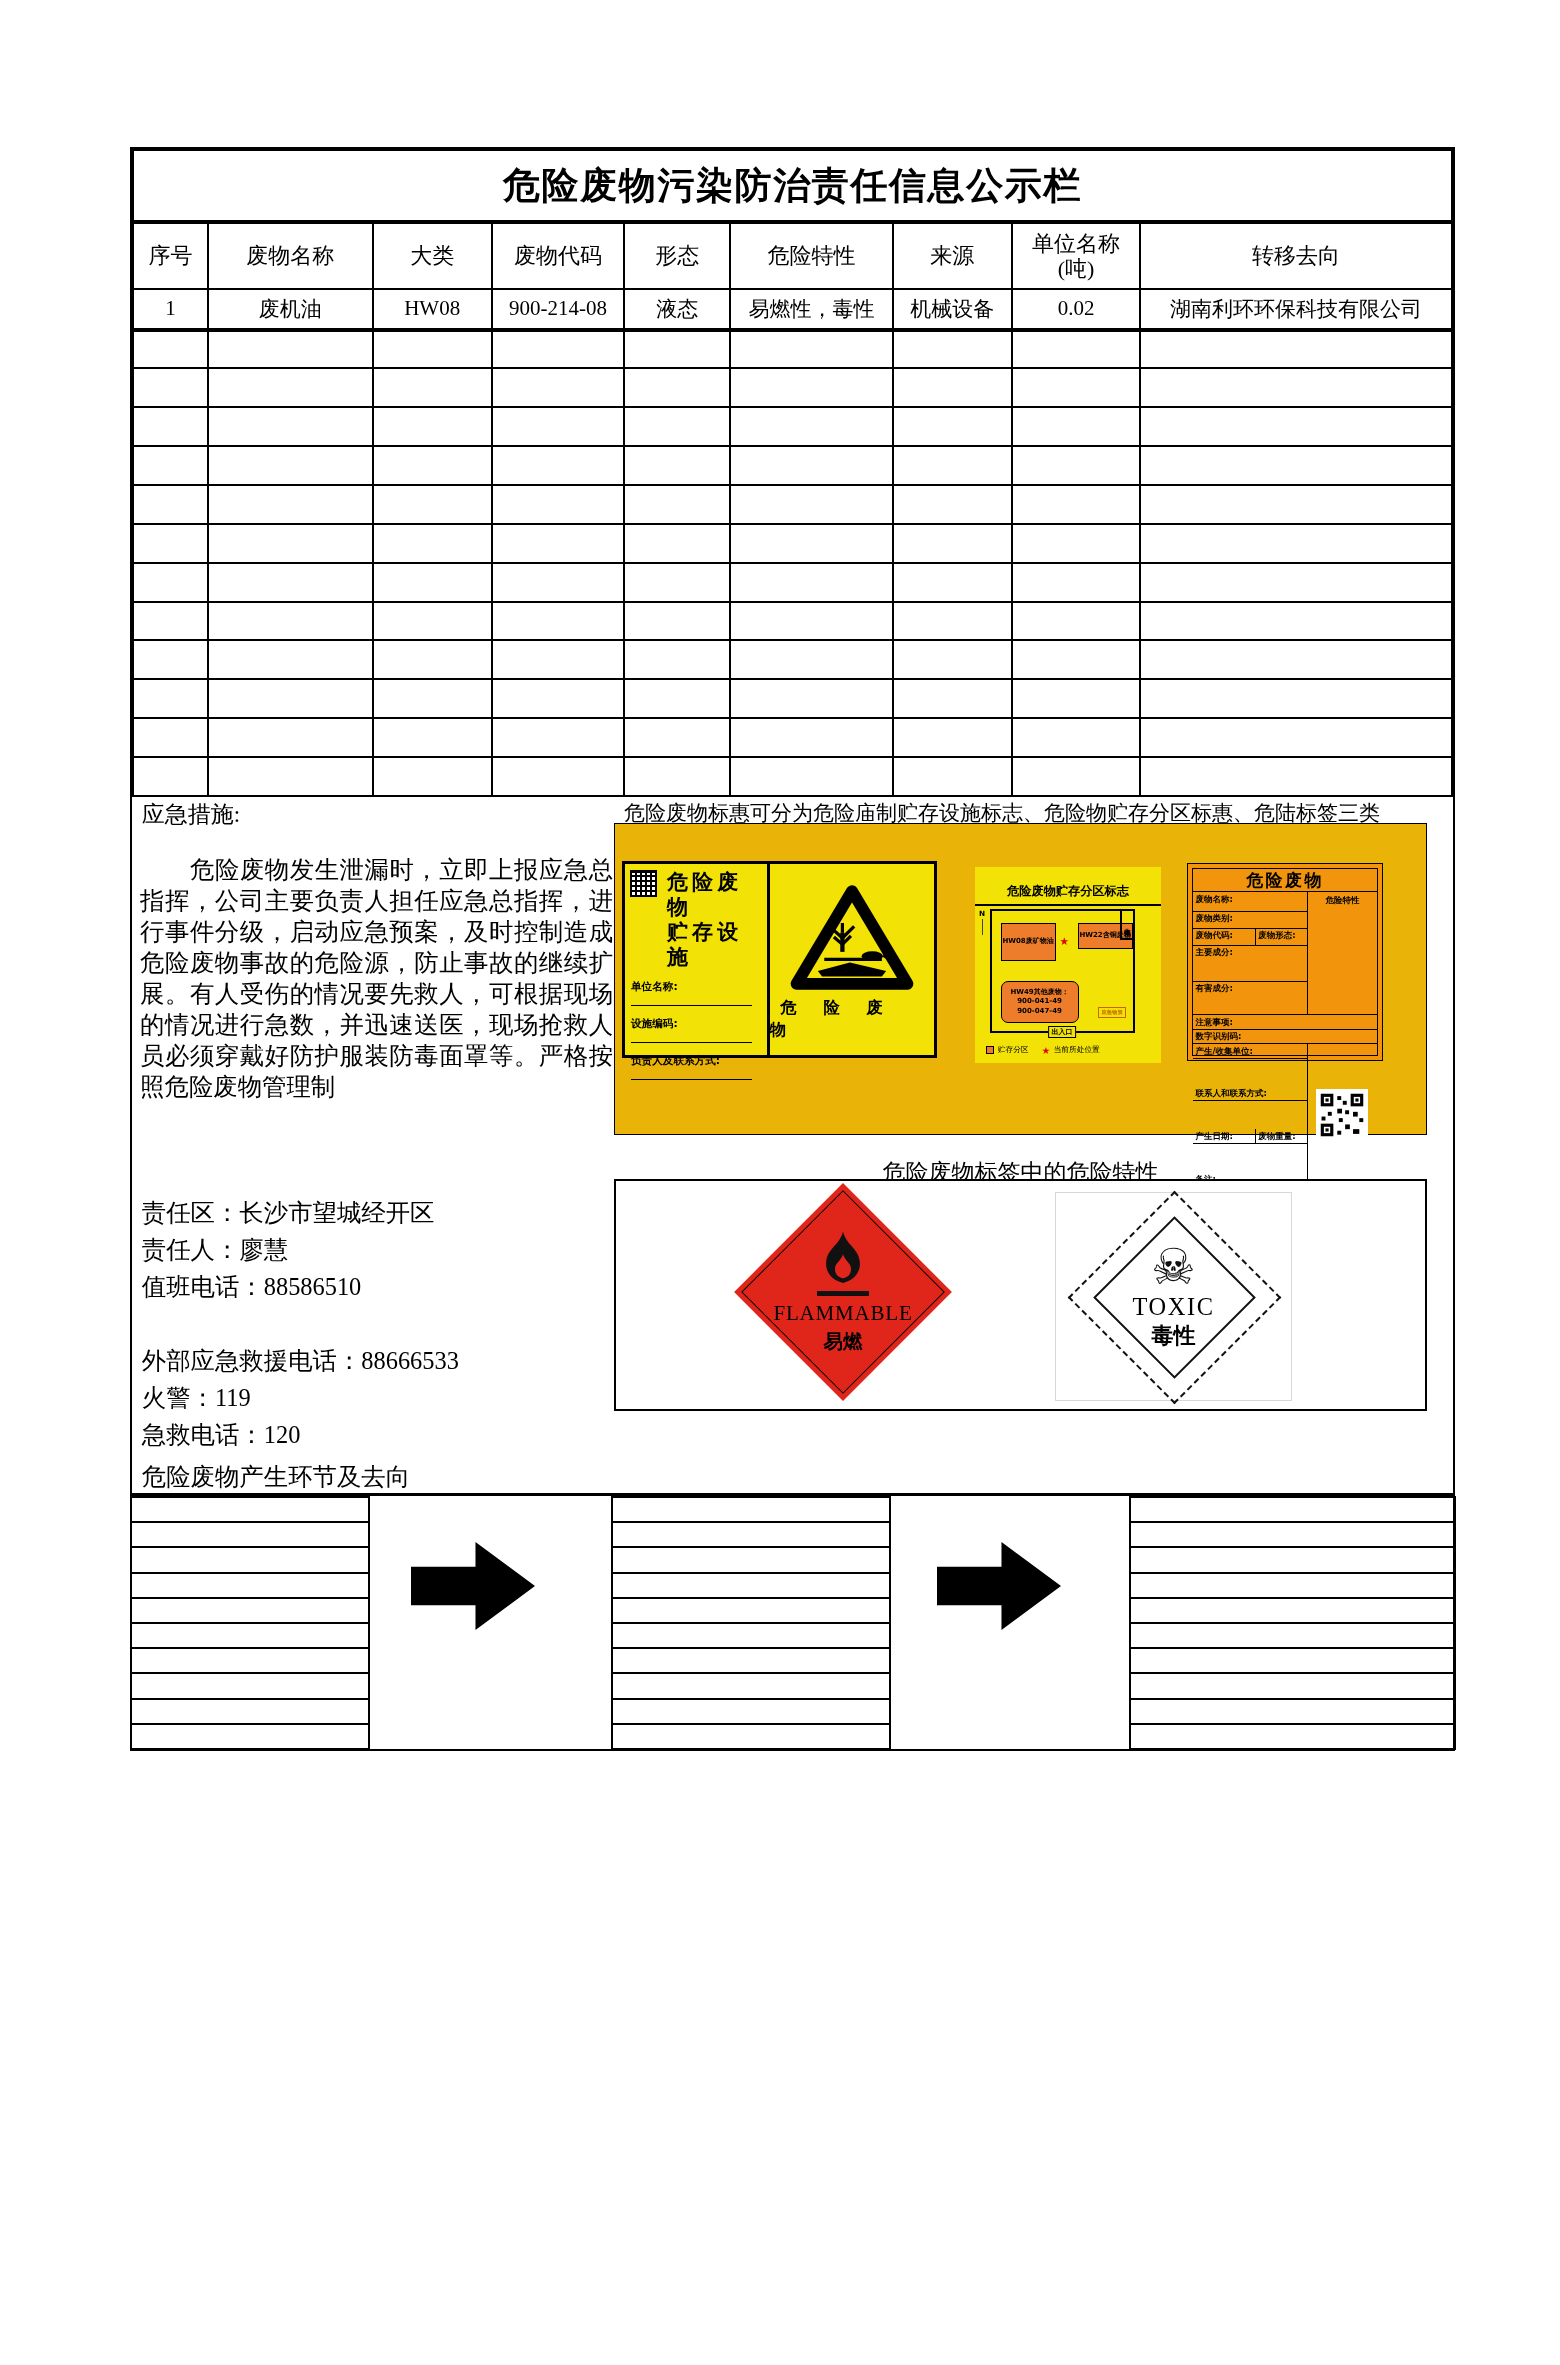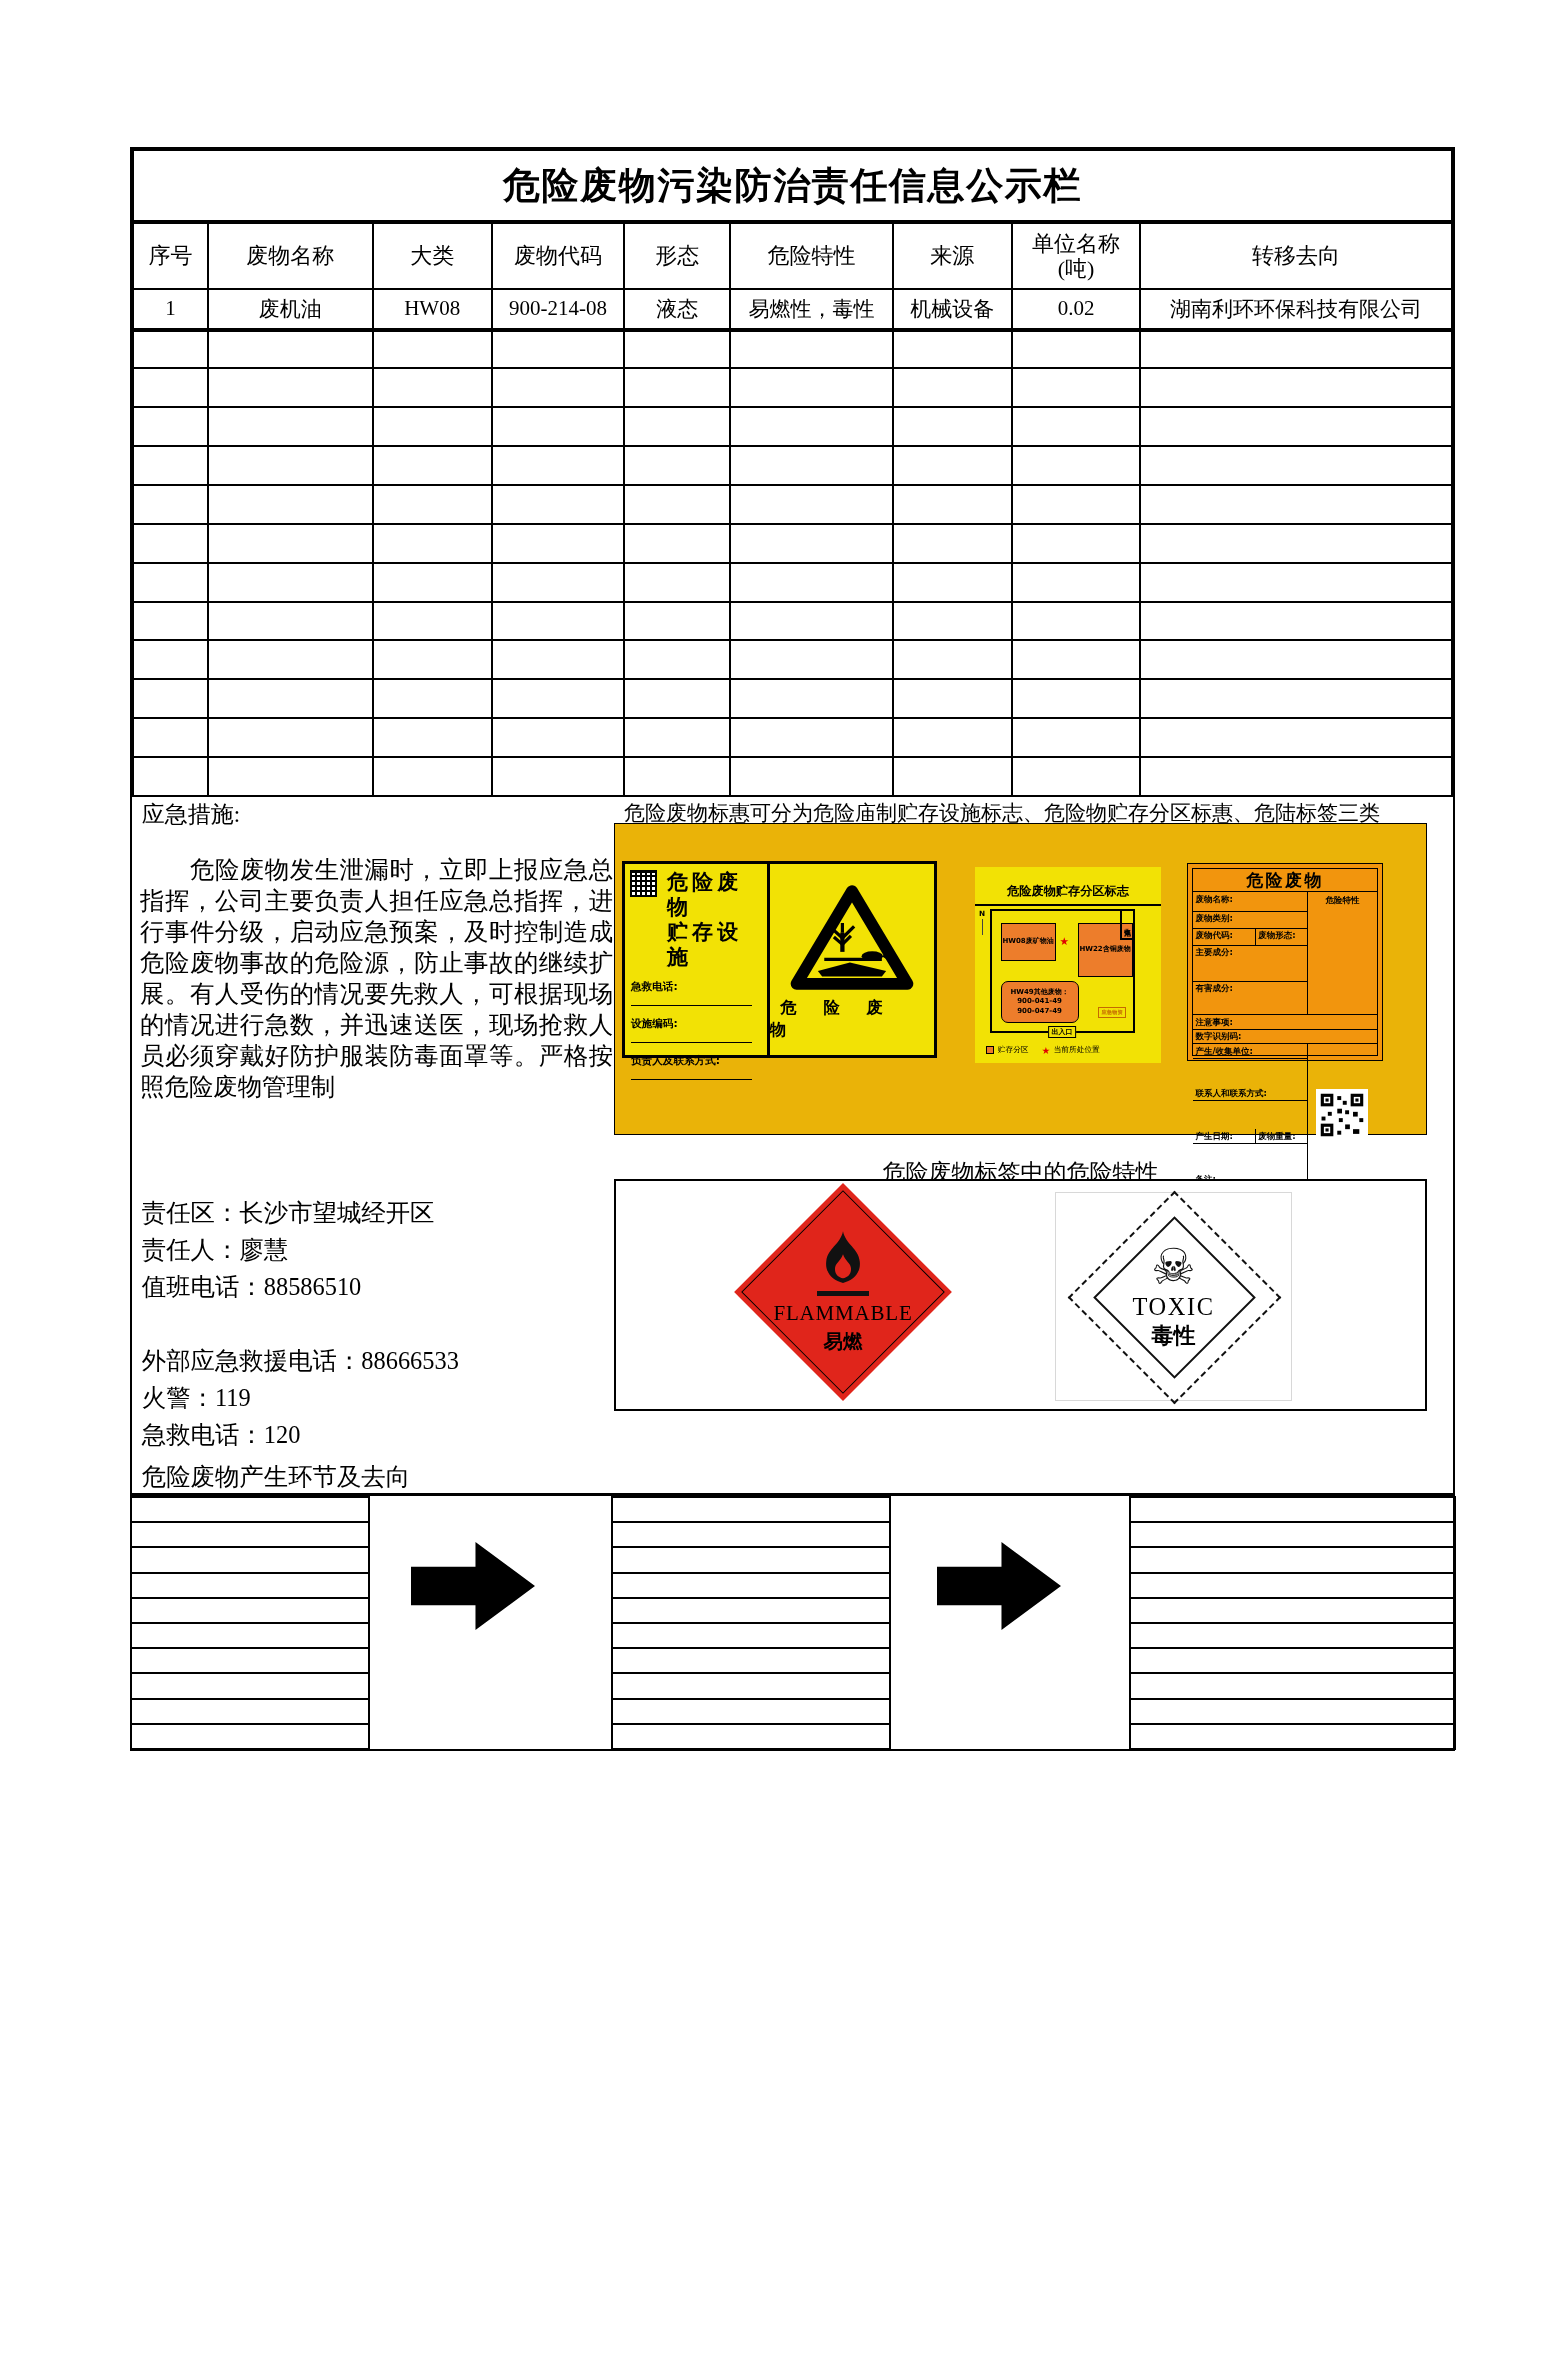--- a/index.html
+++ b/index.html
@@ -311,21 +311,21 @@
 
     <div id="labels-box">
 
       <div id="facility-label">
         <div class="facA-left">
           <div class="qr-mini"></div>
           <div class="facA-title">
             <div>危险废物</div>
             <div>贮存设施</div>
           </div>
-          <div class="facA-field">急救电话:</div>
+          <div class="facA-field">单位名称:</div>
           <div class="facA-line"></div>
           <div class="facA-field">设施编码:</div>
           <div class="facA-line"></div>
           <div class="facA-field">负责人及联系方式:</div>
           <div class="facA-line"></div>
         </div>
         <div class="facA-right">
           <svg width="128" height="112" viewBox="0 0 120 104">
             <path d="M60 8 L112 95 L8 95 Z" fill="none" stroke="#000" stroke-width="11" stroke-linejoin="round"></path>
             <rect x="49" y="47" width="4" height="18" fill="#000"></rect>
@@ -342,21 +342,21 @@
       <div id="zone-label">
         <div class="zone-title">危险废物贮存分区标志</div>
         <div class="zone-titleline"></div>
         <div class="zone-compass">
           <div>N</div>
             <div class="stick"></div>
         </div>
         <div class="zone-map">
           <div class="zone-box" style="left:9px;top:12.2px;width:55px;height:38px;">HW08废矿物油</div>
           <span class="zone-star" style="left:68px;top:24.4px;">★</span>
-          <div class="zone-box" style="left:86px;top:12.2px;width:55px;height:54px;">HW22含铜废物</div>
+          <div class="zone-box" style="left:86px;top:12.2px;width:55px;height:26px;">HW22含铜废物</div>
           <div class="zone-box" style="left:9px;top:70px;width:78px;height:42px;flex-direction:column;border-radius:7px;">
             <div>HW49其他废物：</div>
             <div>900-041-49</div>
             <div>900-047-49</div>
           </div>
           <div class="zone-pool">收集池</div>
           <div class="zone-supplies">应急物资</div>
           <div class="zone-entrance">出入口</div>
         </div>
         <div class="zone-legend">

